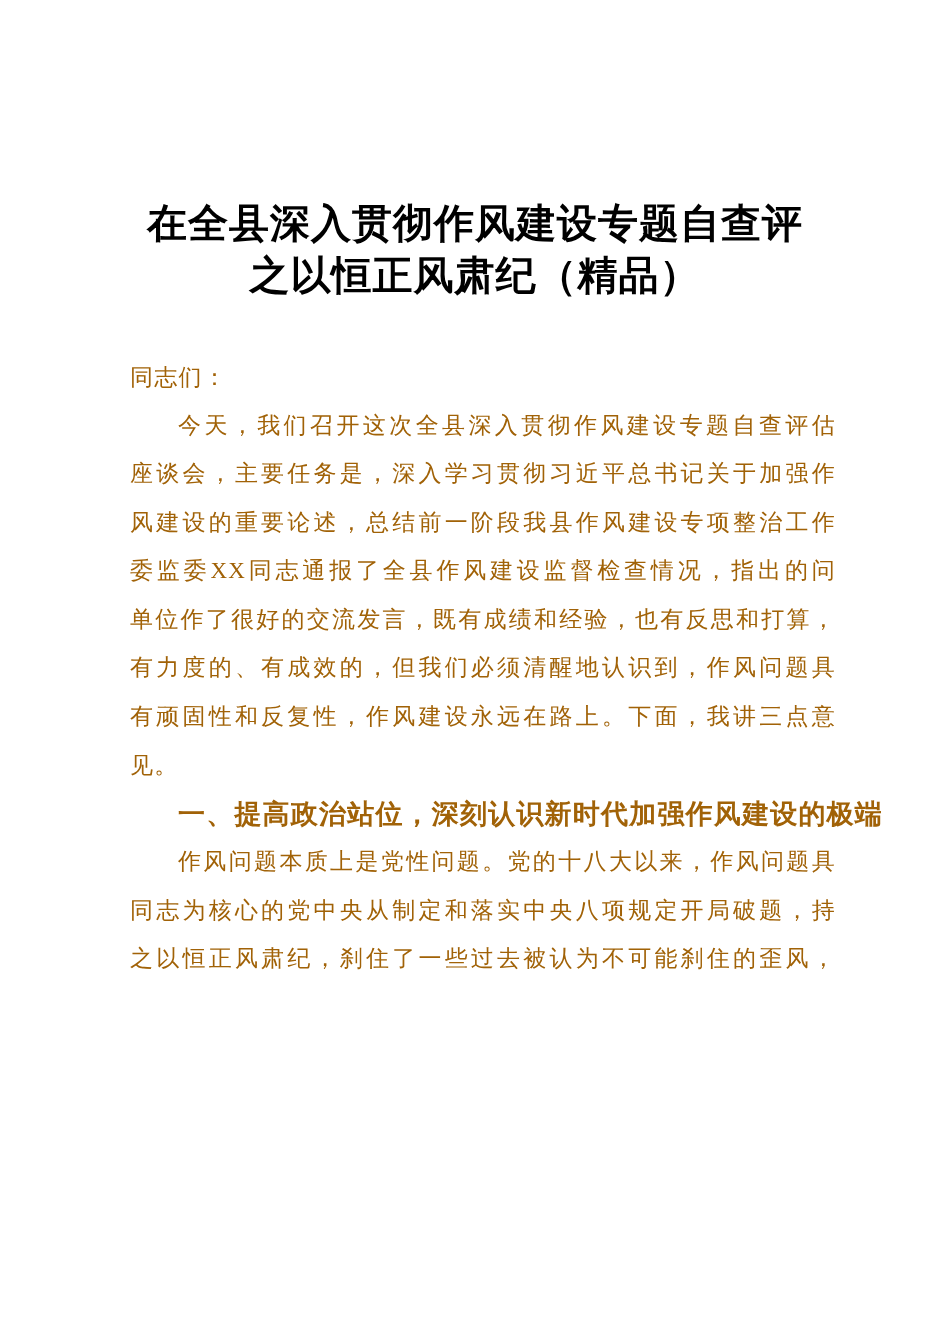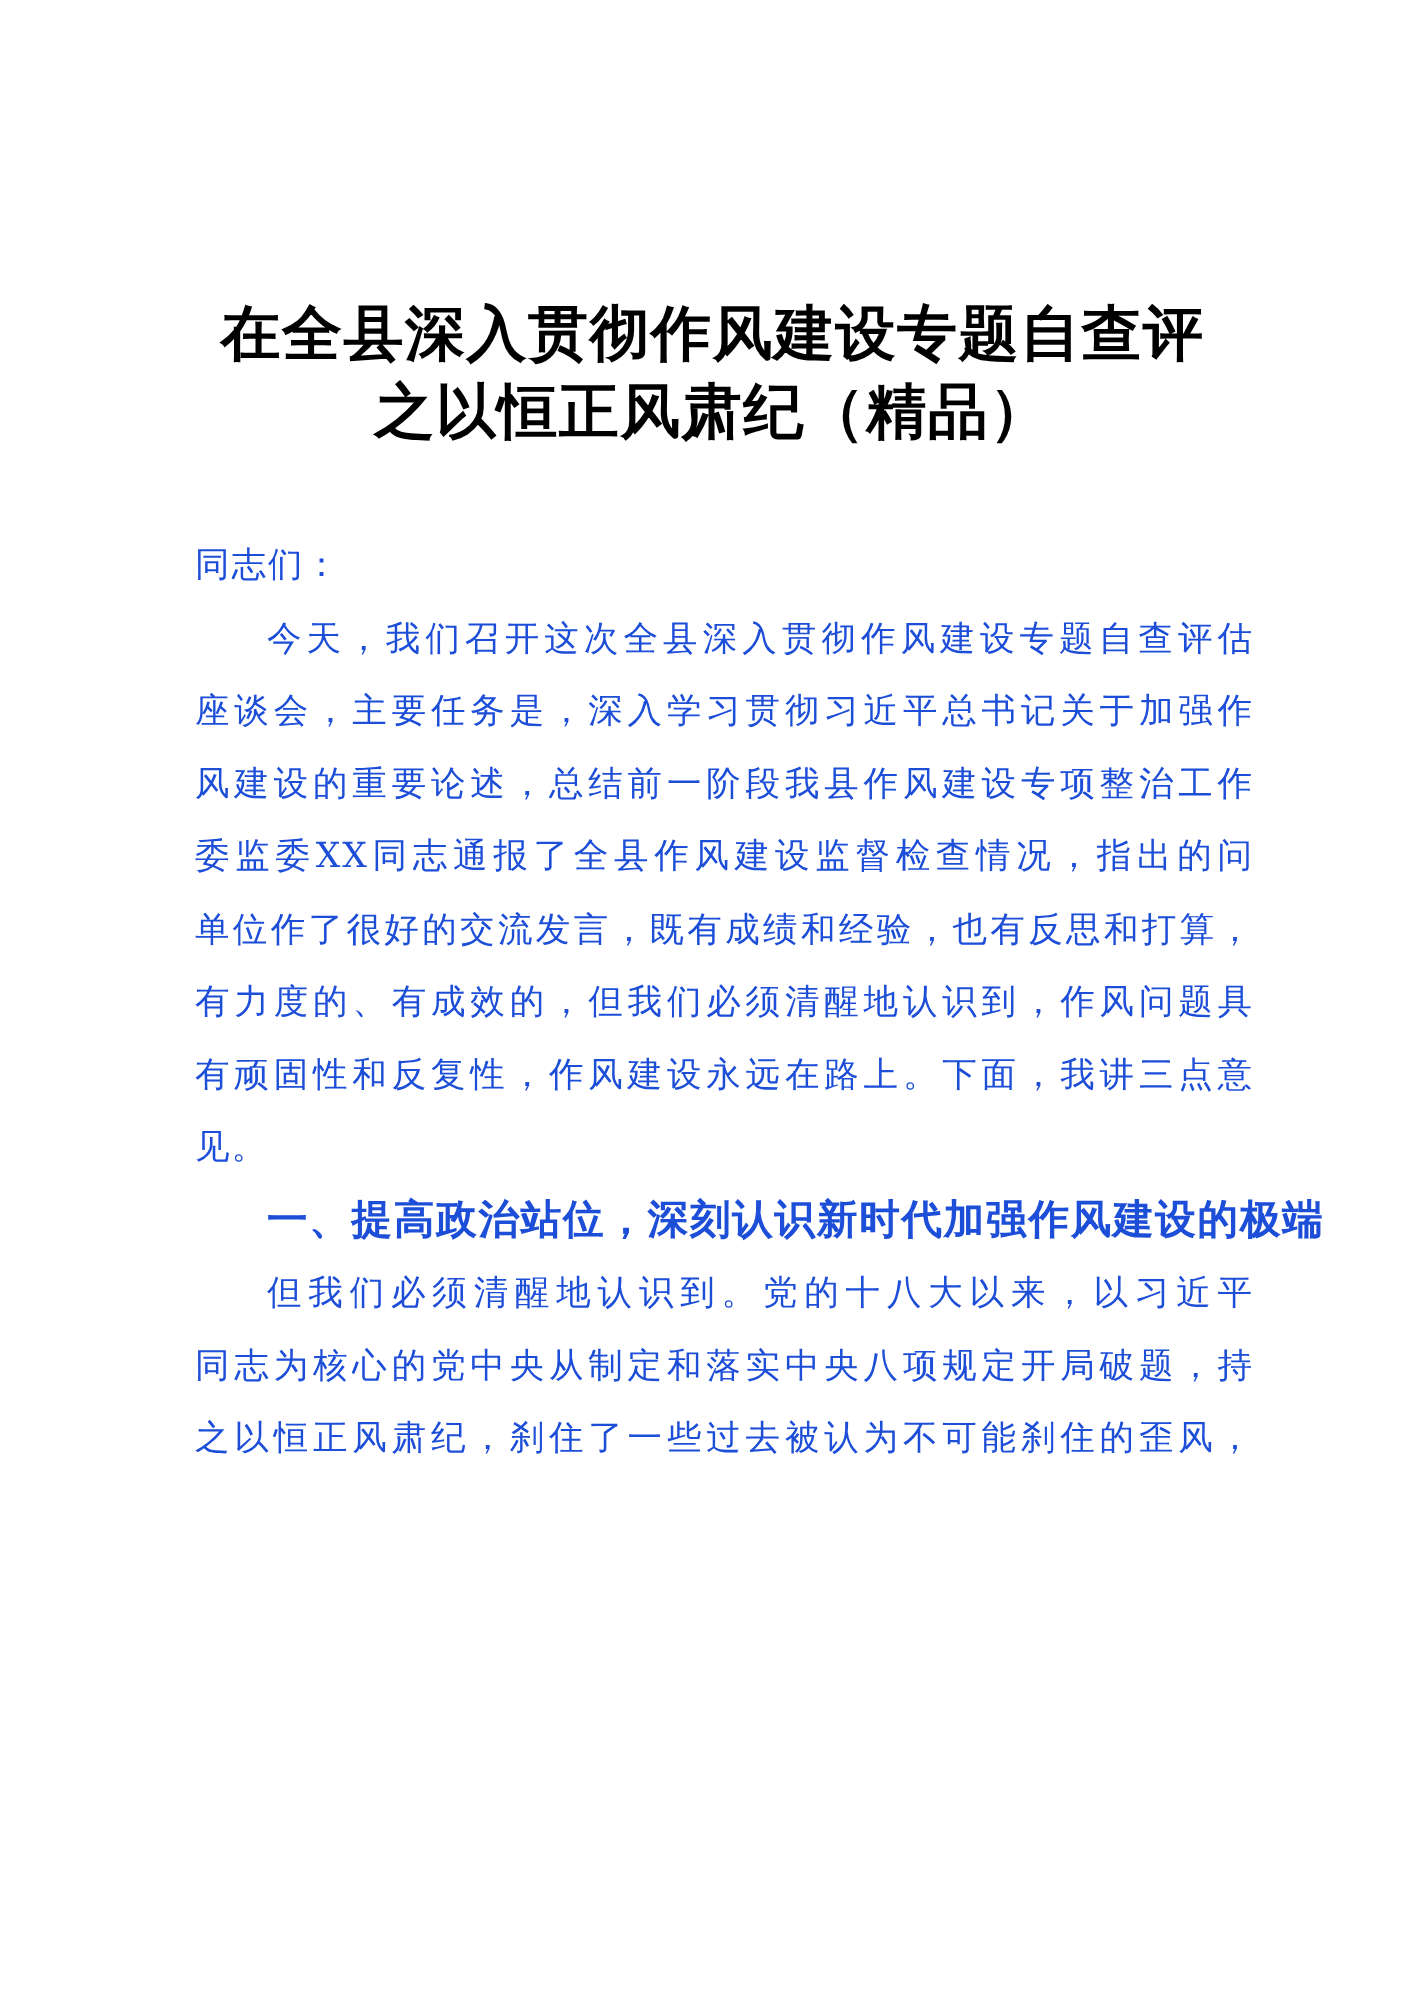--- a/index.html
+++ b/index.html
@@ -42,36 +42,37 @@
     .title .tline.l1 { padding-left: 0px; }
     .title .tline.l2 { padding-left: 0px; }
 
     .body {
       position: absolute;
       left: 130px;
       top: 342px;
       width: 710px;
       font-family: "DejaVu Serif", "Liberation Serif", serif;
       font-size: 23px;
-      color: #1d4ed8;
+      color: #a16207;
     }
     .line {
       display: block;
       white-space: nowrap;
       height: 48.5px;
       line-height: 48.5px;
       letter-spacing: 1.3px;
     }
     .line.indent {
       padding-left: 48px;
     }
     .line.justify {
       text-align: justify;
       text-align-last: justify;
       width: 706px;
+      font-family: Liberation Serif, serif;
     }
     .line.indent.justify {
       width: 658px;
     }
     .heading .line {
       font-family: "DejaVu Sans", "Liberation Sans", sans-serif;
       font-weight: bold;
       font-size: 27px;
       letter-spacing: 1.2px;
     }
@@ -99,19 +100,19 @@
       <span class="line justify">有力度的、有成效的，但我们必须清醒地认识到，作风问题具</span>
       <span class="line justify">有顽固性和反复性，作风建设永远在路上。下面，我讲三点意</span>
       <span class="line">见。</span>
     </div>
 
     <div class="heading">
       <span class="line indent justify">一、提高政治站位，深刻认识新时代加强作风建设的极端</span>
     </div>
 
     <div class="paragraph">
-      <span class="line indent justify">但我们必须清醒地认识到。党的十八大以来，以习近平</span>
+      <span class="line indent justify">作风问题本质上是党性问题。党的十八大以来，作风问题具</span>
       <span class="line justify">同志为核心的党中央从制定和落实中央八项规定开局破题，持</span>
       <span class="line justify">之以恒正风肃纪，刹住了一些过去被认为不可能刹住的歪风，</span>
     </div>
 
   </div>
 </div>
 
 </body></html>

